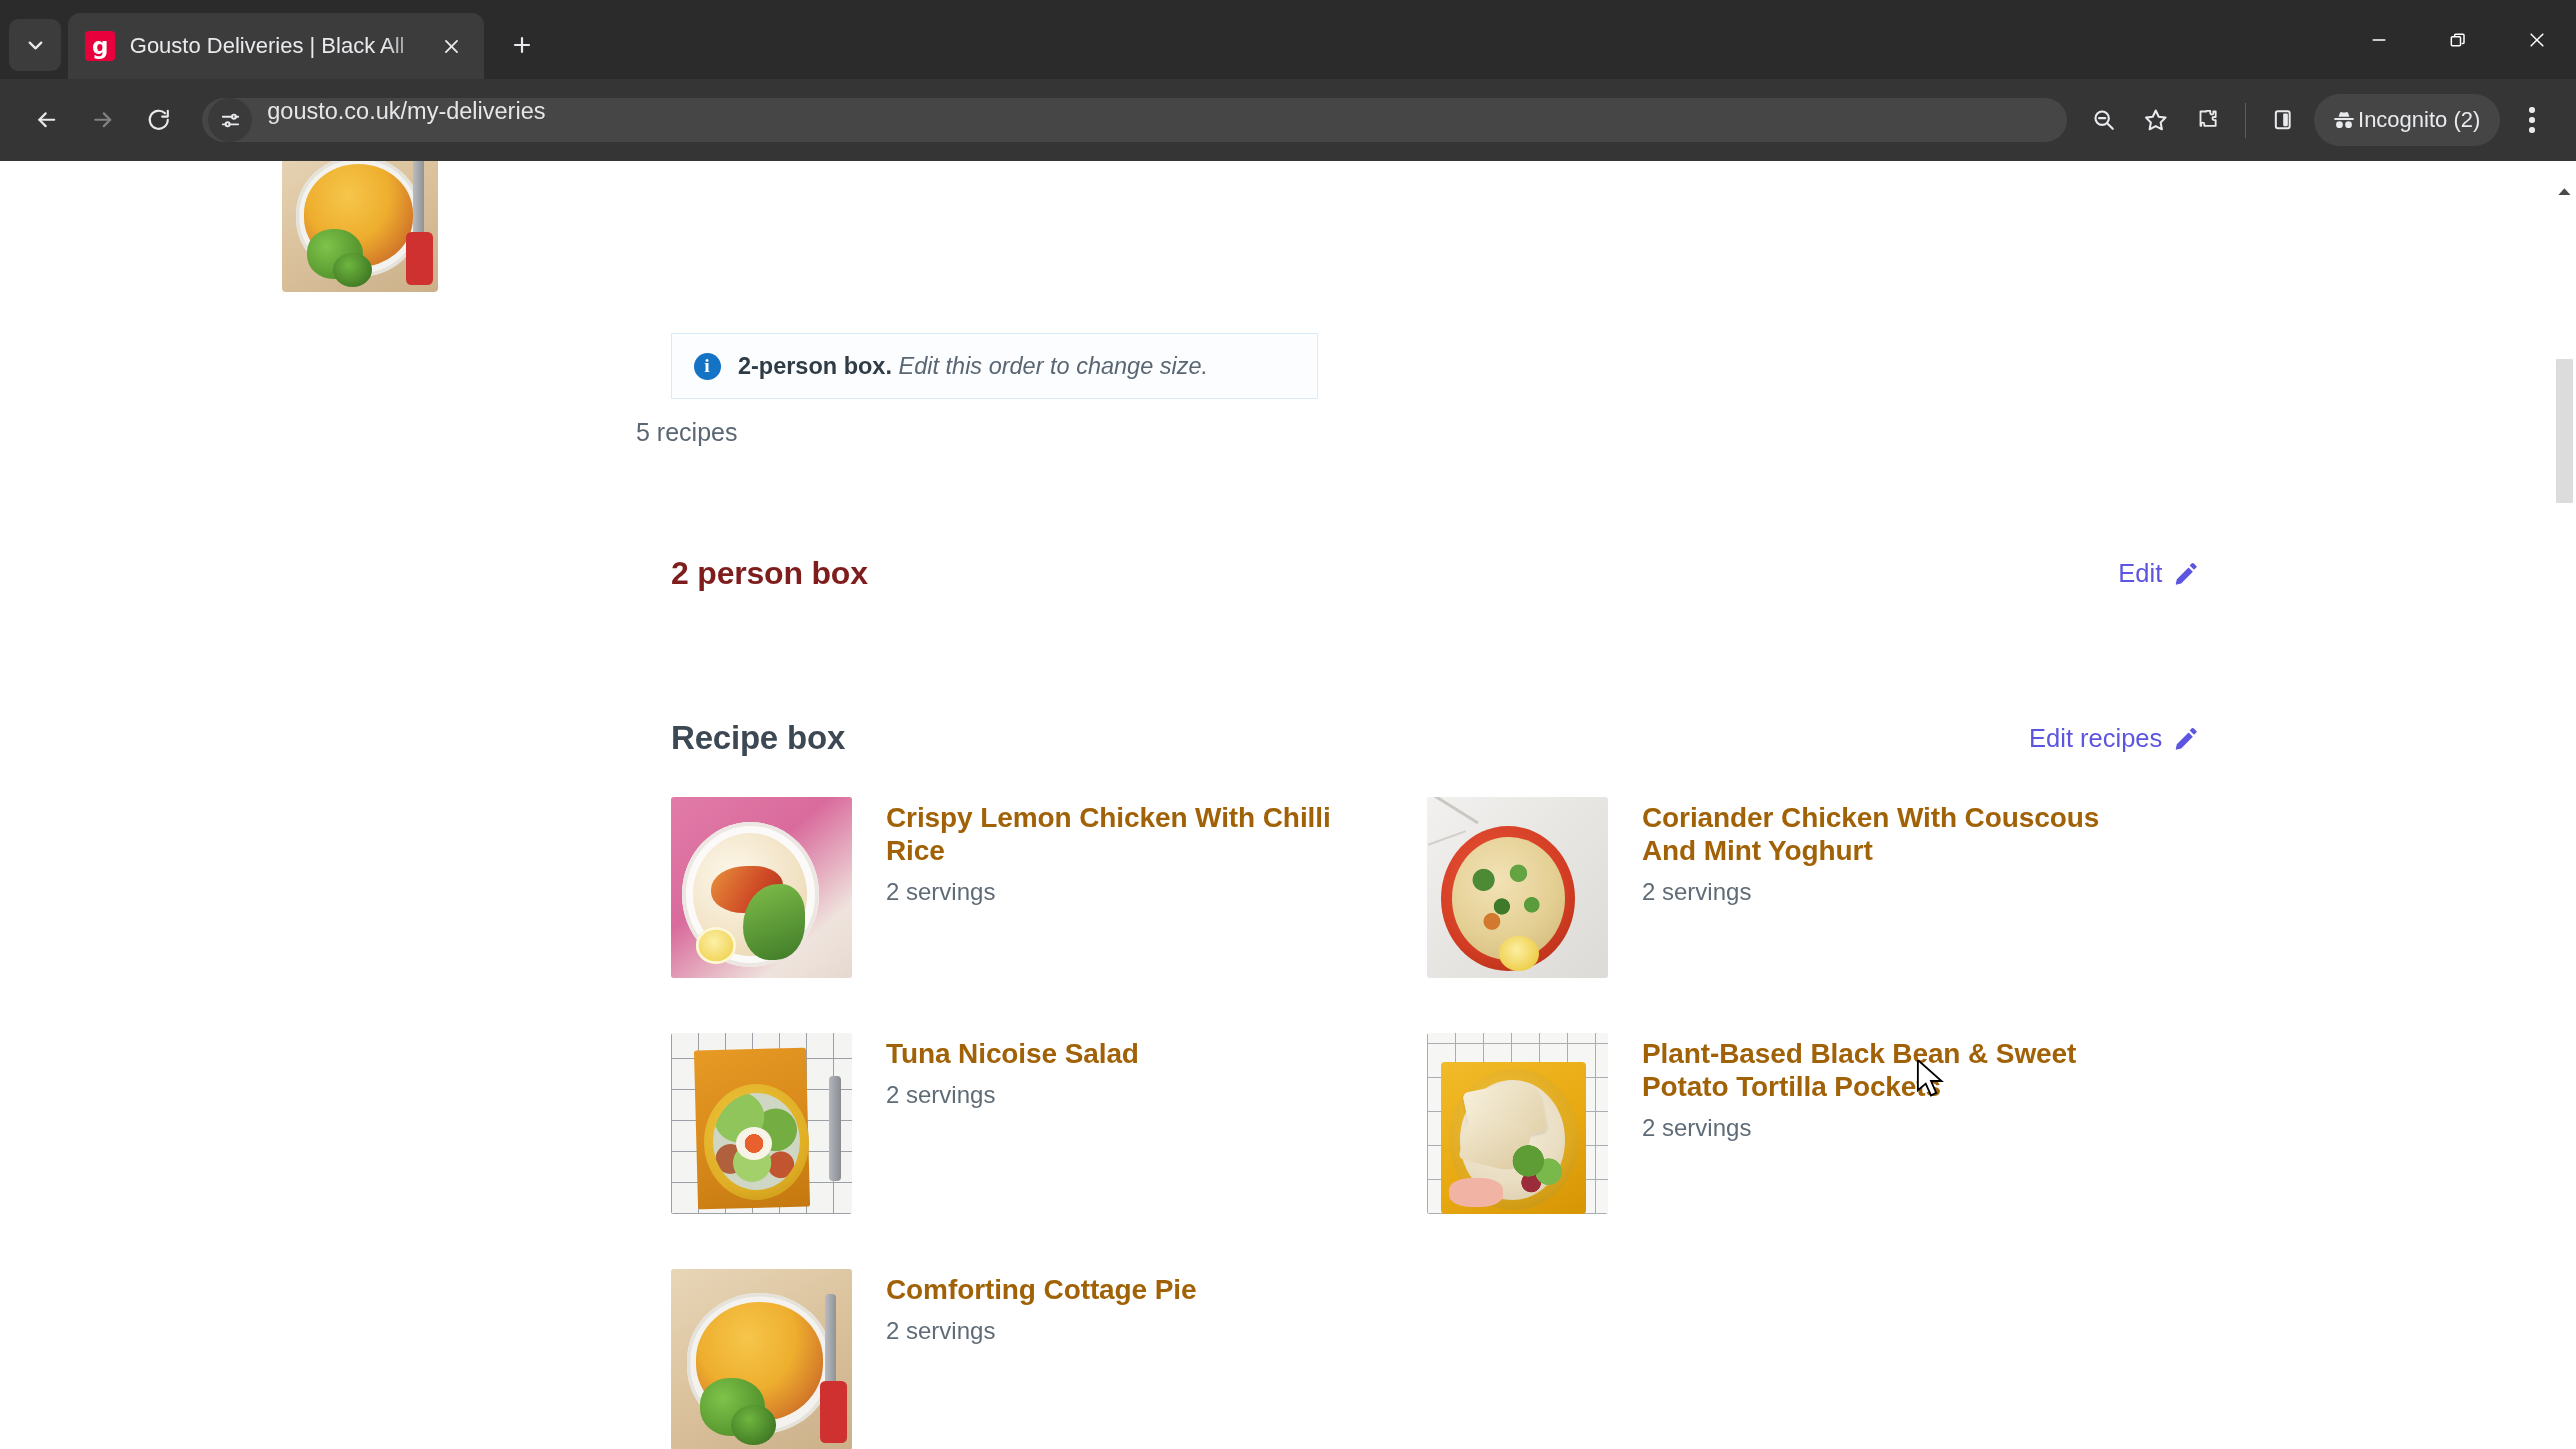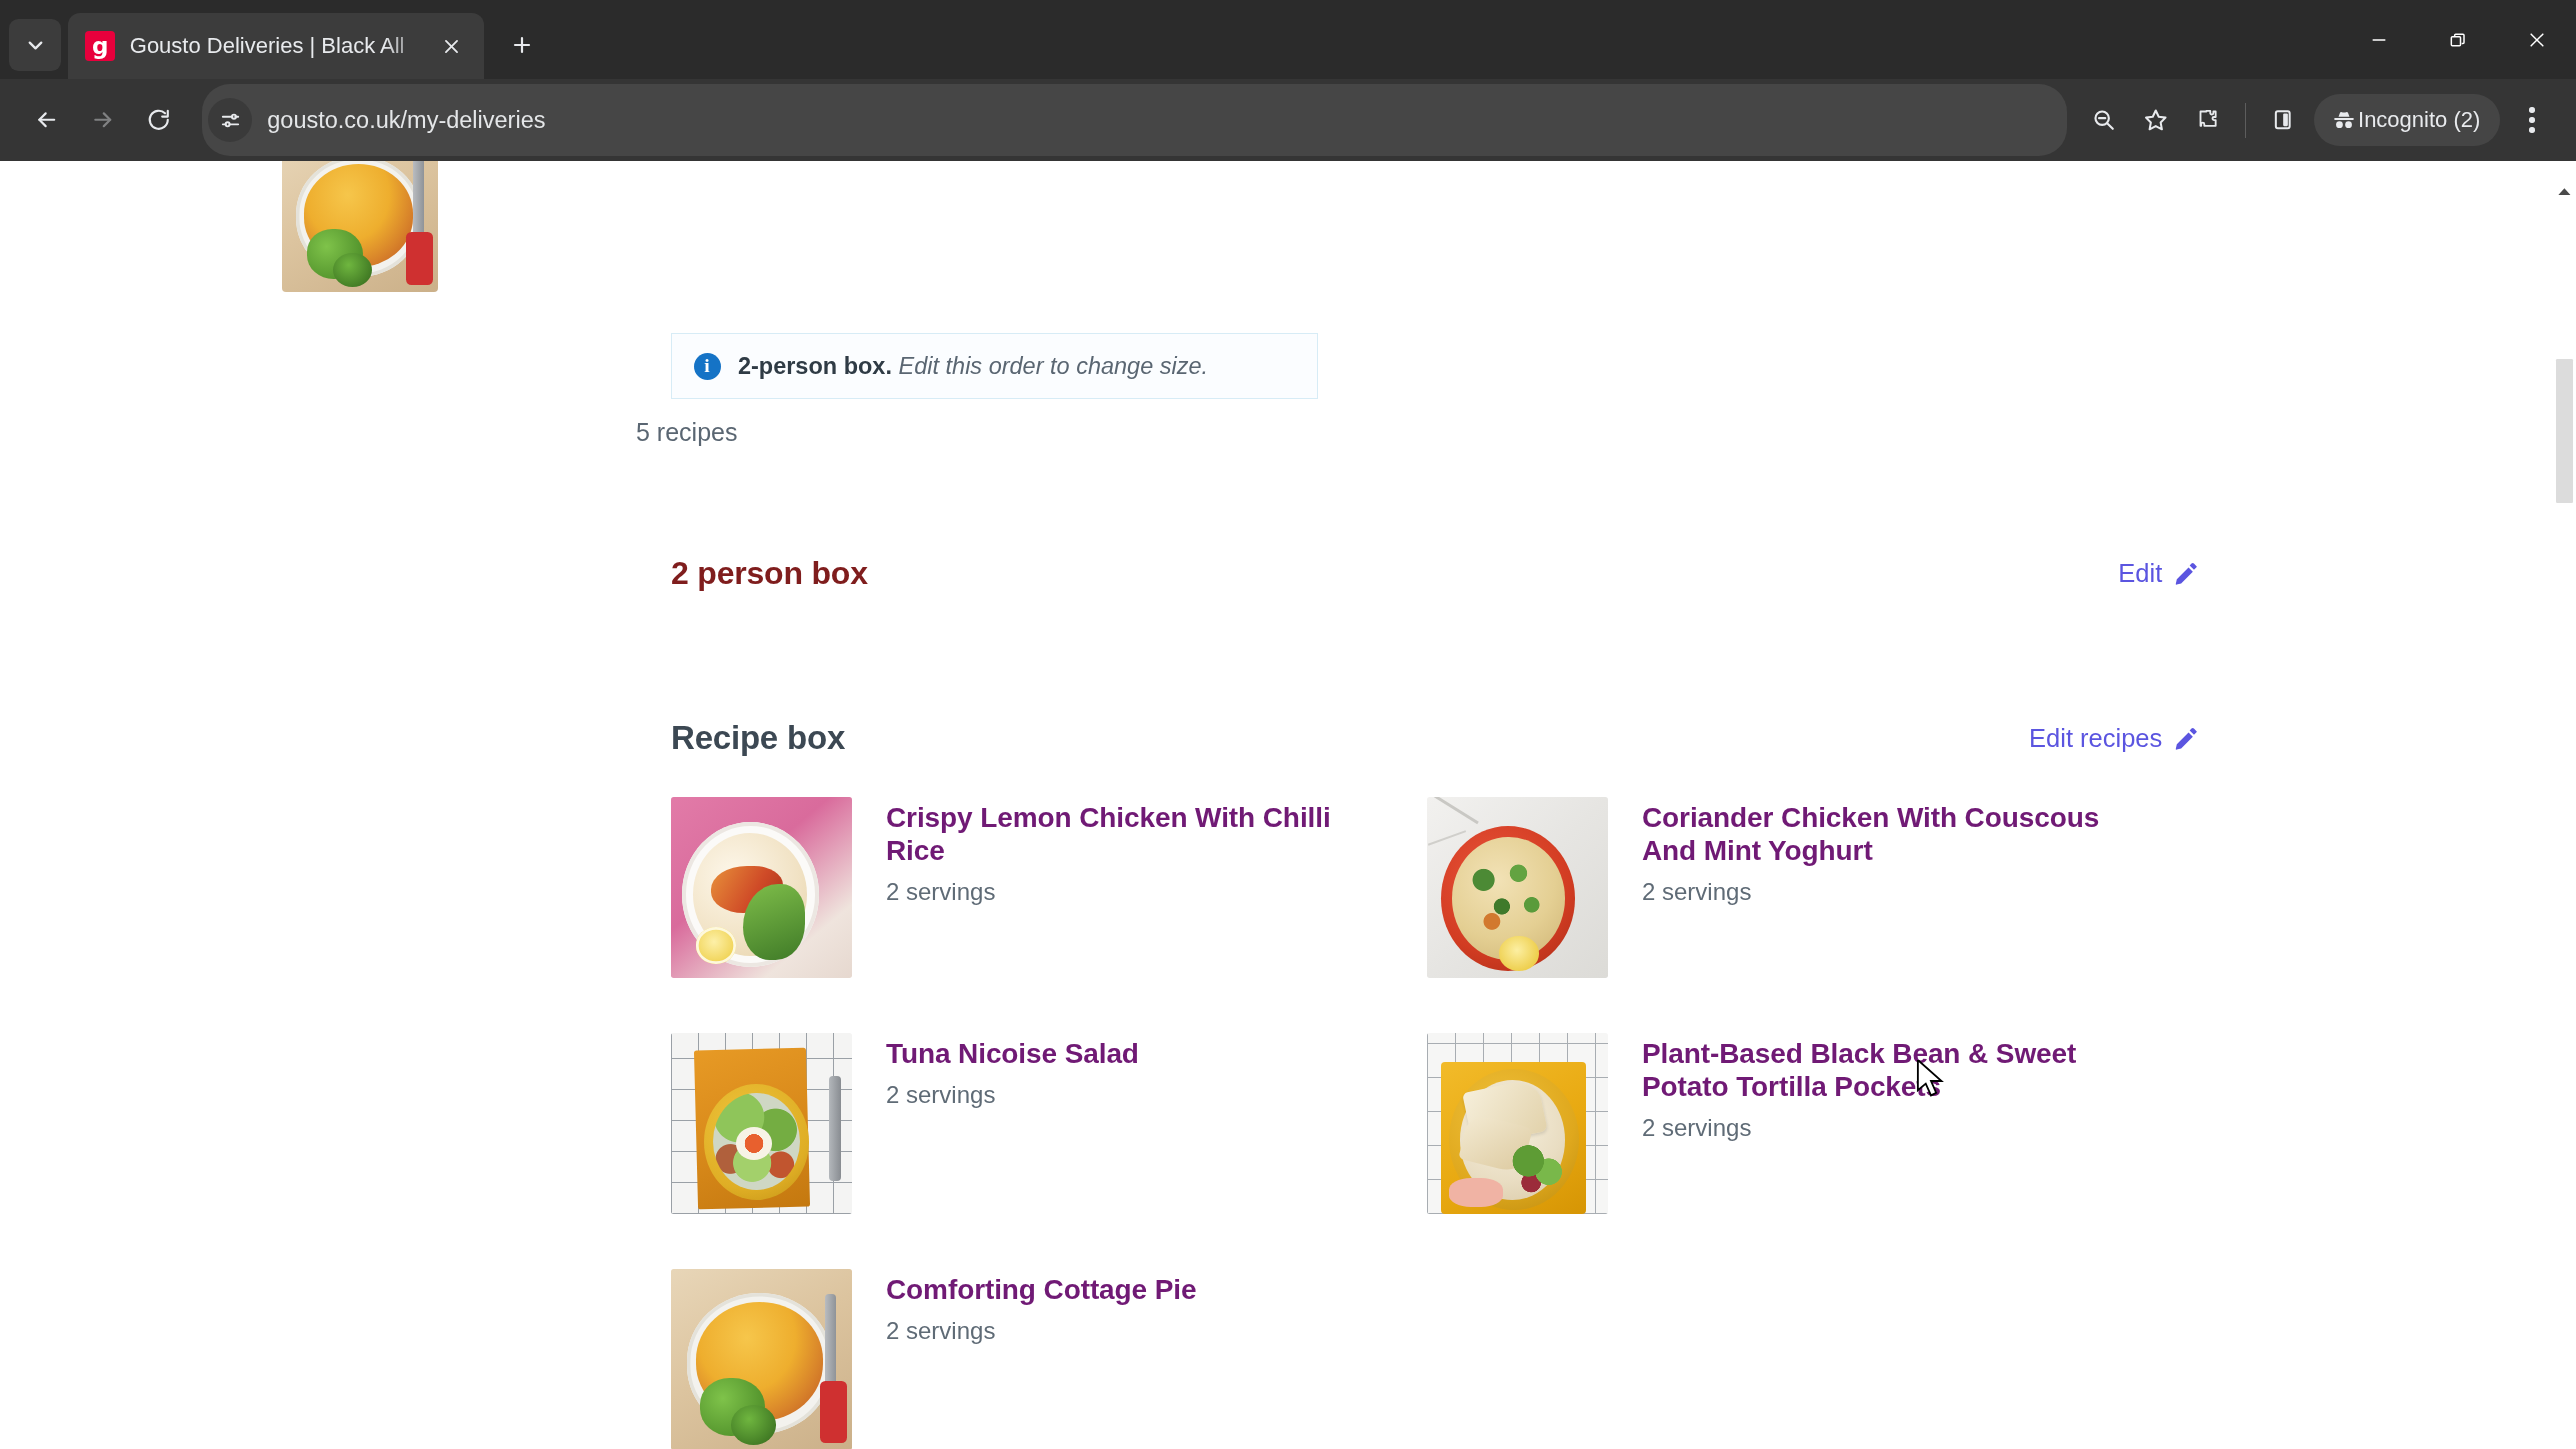--- a/index.html
+++ b/index.html
@@ -106,25 +106,24 @@
     display: flex; align-items: center; justify-content: center;
     border-radius: 50%;
     cursor: pointer;
     flex: 0 0 auto;
   }
   .nav-btn svg { width: 25.5px; height: 25.5px; }
   .nav-btn.disabled { opacity: 0.42; }
 
   .omnibox {
     flex: 1 1 auto;
-    height: 72px;
+    height: 44px;
     background: #464646;
     border-radius: 28px;
     display: flex;
-    align-items: center;
     margin: 0 10.7px 0 14.8px;
     padding: 0 19px 0 6.7px;
     min-width: 0;
   }
   .omni-icon {
     width: 44px; height: 44px;
     border-radius: 50%;
     background: #3a3a3a;
     display: flex; align-items: center; justify-content: center;
     flex: 0 0 auto;
@@ -306,21 +305,21 @@
     position: relative;
   }
   .recipe-info {
     margin-left: 34px;
     padding-top: 4px;
     max-width: 510px;
   }
   .recipe-name {
     font-size: 28px;
     font-weight: bold;
-    color: #701a75;
+    color: #a16207;
     line-height: 1.18;
     letter-spacing: -0.1px;
   }
   .recipe-servings {
     font-size: 24px;
     color: #5f6b76;
     margin-top: 10.7px;
   }
 
   

